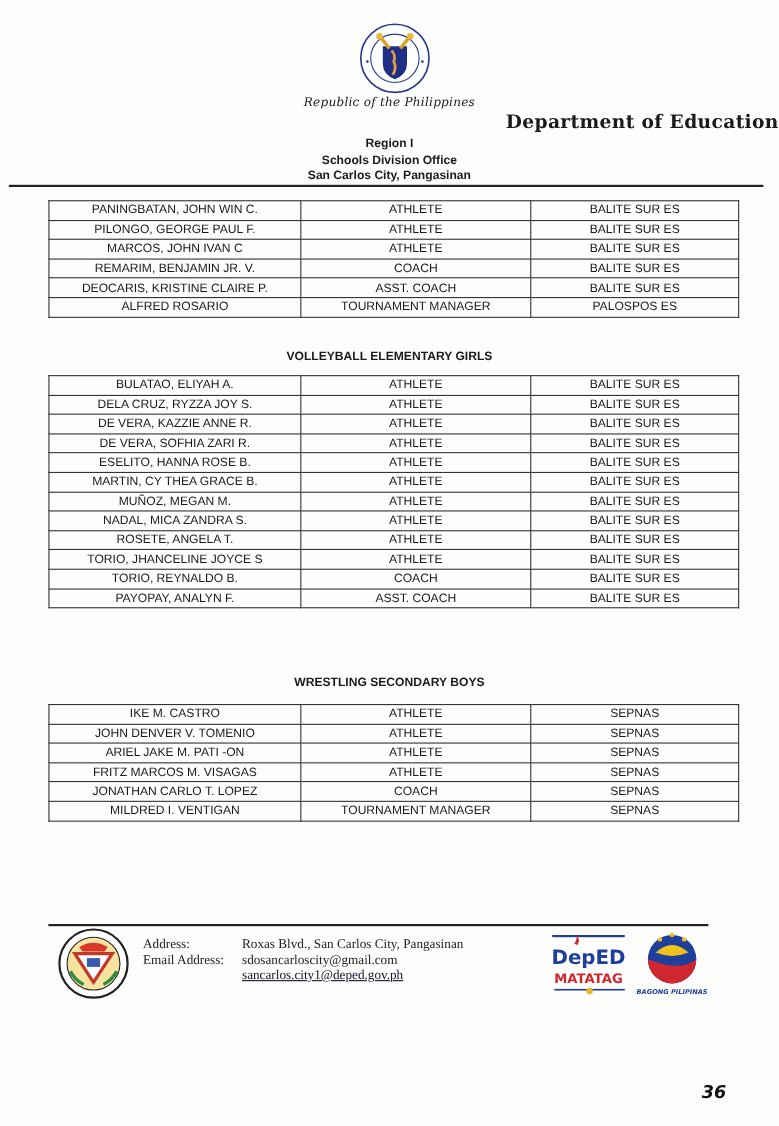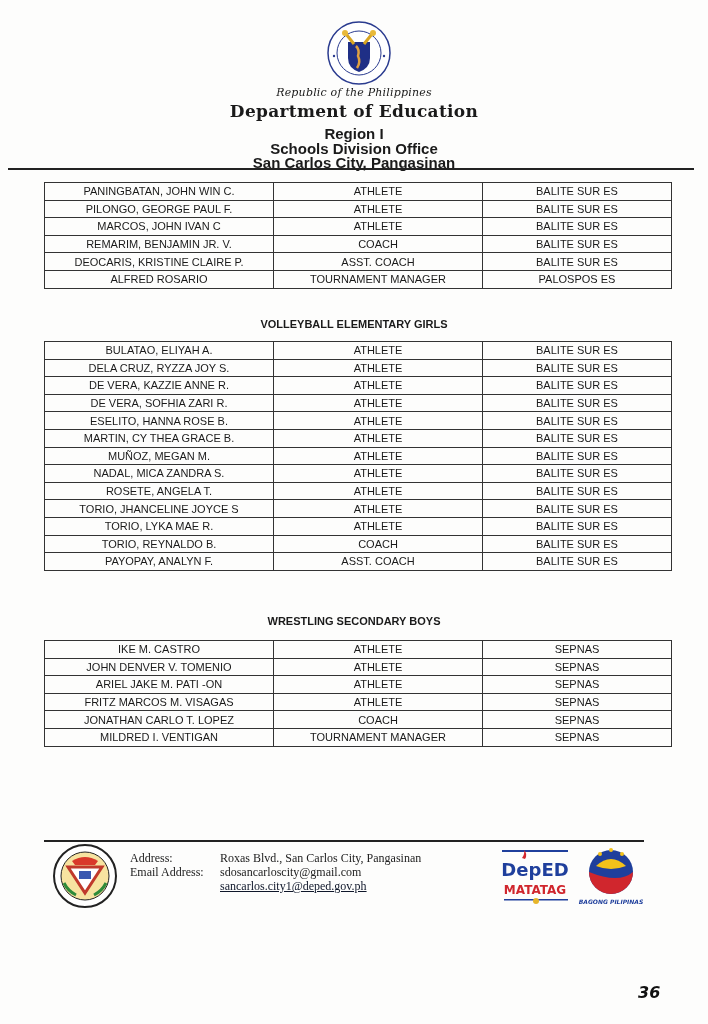--- a/index.html
+++ b/index.html
@@ -8,25 +8,25 @@
     font-family: "Liberation Sans", sans-serif; color: #1a1a1a;
   }
   .header { position: absolute; left: 0; top: 0; width: 708px; text-align: center; }
   .seal { position: absolute; left: 326px; top: 20px; width: 66px; height: 66px; }
   .republic {
     position: absolute; top: 86px; left: 0; width: 708px; text-align: center;
     font-family: "DejaVu Serif", serif; font-weight: normal; font-size: 11px; letter-spacing: 0.2px;
     font-style: italic;
   }
   .dept {
-    position: absolute; top: 101px; left: 0; width: 708px; text-align: center;
+    position: absolute; top: 101px; left: 0; width: 708px; text-align: right;
     font-family: "DejaVu Serif", serif; font-weight: bold; font-size: 17px; letter-spacing: 0.3px;
   }
   .sub {
-    position: absolute; left: 0; width: 708px; text-align: center; font-weight: bold; font-size: 15px;
+    position: absolute; left: 0; width: 708px; text-align: center; font-weight: bold; font-size: 11px;
   }
   .hdr-rule { position: absolute; left: 8px; top: 168px; width: 686px; height: 2px; background: #222; }
 
   table.roster {
     position: absolute; left: 44px; width: 627px; border-collapse: collapse; table-layout: fixed;
   }
   table.roster td {
     border: 1px solid #333; height: 16.6px; padding: 0; text-align: center; font-size: 11px;
     line-height: 16px; white-space: nowrap; overflow: hidden;
   }
@@ -165,25 +165,20 @@
         <td>ATHLETE</td>
         <td>BALITE SUR ES</td>
       </tr>
     <tr>
         <td>ROSETE, ANGELA T.</td>
         <td>ATHLETE</td>
         <td>BALITE SUR ES</td>
       </tr>
     <tr>
         <td>TORIO, JHANCELINE JOYCE S</td>
-        <td>ATHLETE</td>
-        <td>BALITE SUR ES</td>
-      </tr>
-    <tr>
-        <td>TORIO, LYKA MAE R.</td>
         <td>ATHLETE</td>
         <td>BALITE SUR ES</td>
       </tr>
     <tr>
         <td>TORIO, REYNALDO B.</td>
         <td>COACH</td>
         <td>BALITE SUR ES</td>
       </tr>
     <tr>
         <td>PAYOPAY, ANALYN F.</td>

